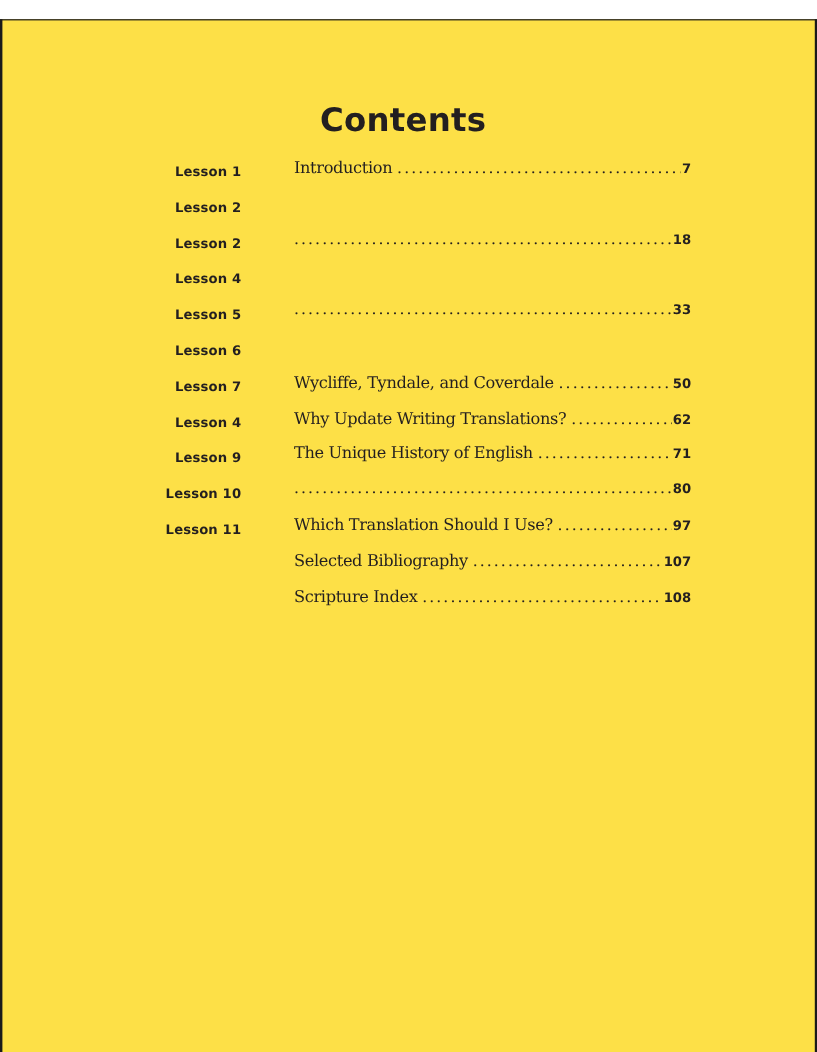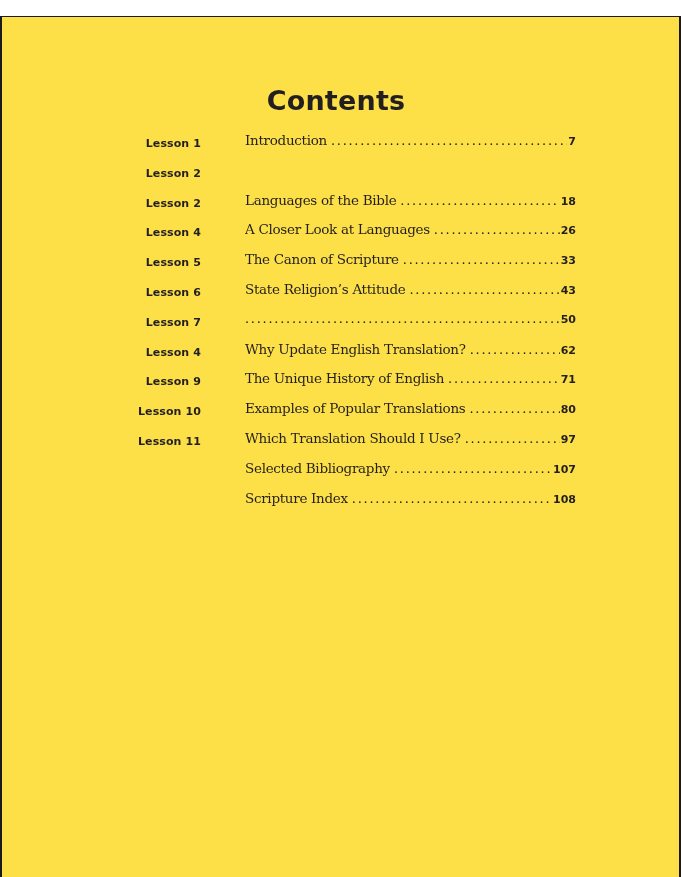--- a/index.html
+++ b/index.html
@@ -121,83 +121,71 @@
       </div>
     </div>
 
     <div class="row" style="top:30px">
       <span class="lesson">Lesson 2</span>
     </div>
 
     <div class="row" style="top:60px">
       <span class="lesson">Lesson 2</span>
       <div class="entry">
-        <span class="entry-title">Languages of the Bible</span>
         <span class="leader"></span>
         <span class="page-num">18</span>
       </div>
     </div>
 
     <div class="row" style="top:89px">
       <span class="lesson">Lesson 4</span>
-      <div class="entry">
-        <span class="entry-title">A Closer Look at Languages</span>
-        <span class="leader"></span>
-        <span class="page-num">26</span>
-      </div>
     </div>
 
     <div class="row" style="top:119px">
       <span class="lesson">Lesson 5</span>
       <div class="entry">
-        <span class="entry-title">The Canon of Scripture</span>
         <span class="leader"></span>
         <span class="page-num">33</span>
       </div>
     </div>
 
     <div class="row" style="top:149px">
       <span class="lesson">Lesson 6</span>
-      <div class="entry">
-        <span class="entry-title">State Religion’s Attitude</span>
-        <span class="leader"></span>
-        <span class="page-num">43</span>
-      </div>
     </div>
 
     <div class="row" style="top:179px">
       <span class="lesson">Lesson 7</span>
       <div class="entry">
+        <span class="entry-title">Wycliffe, Tyndale, and Coverdale</span>
         <span class="leader"></span>
         <span class="page-num">50</span>
       </div>
     </div>
 
     <div class="row" style="top:209px">
       <span class="lesson">Lesson 4</span>
       <div class="entry">
-        <span class="entry-title">Why Update English Translation?</span>
+        <span class="entry-title">Why Update Writing Translations?</span>
         <span class="leader"></span>
         <span class="page-num">62</span>
       </div>
     </div>
 
     <div class="row" style="top:238px">
       <span class="lesson">Lesson 9</span>
       <div class="entry">
         <span class="entry-title">The Unique History of English</span>
         <span class="leader"></span>
         <span class="page-num">71</span>
       </div>
     </div>
 
     <div class="row" style="top:268px">
       <span class="lesson">Lesson 10</span>
       <div class="entry">
-        <span class="entry-title">Examples of Popular Translations</span>
         <span class="leader"></span>
         <span class="page-num">80</span>
       </div>
     </div>
 
     <div class="row" style="top:298px">
       <span class="lesson">Lesson 11</span>
       <div class="entry">
         <span class="entry-title">Which Translation Should I Use?</span>
         <span class="leader"></span>

